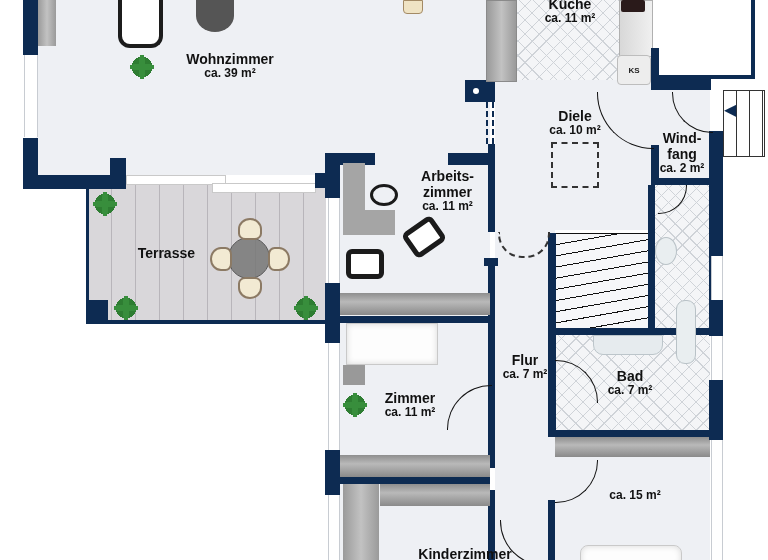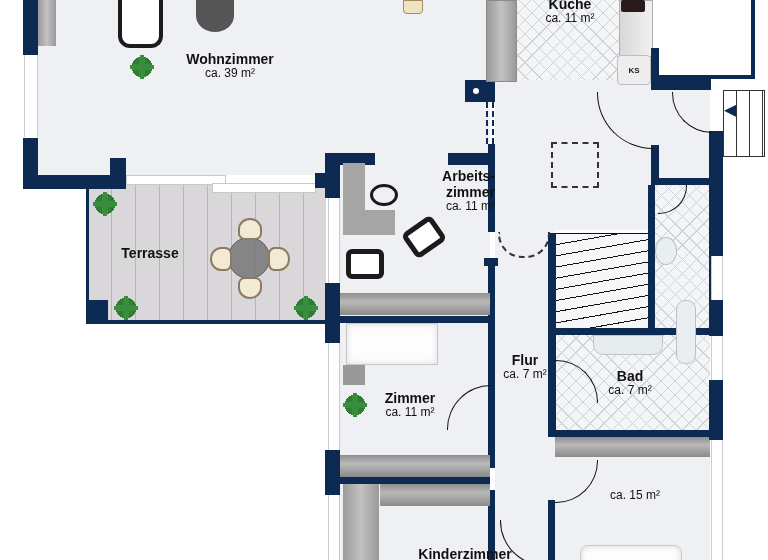--- a/index.html
+++ b/index.html
@@ -10,21 +10,21 @@
   .wall { background:#0d2b52; }
   .win { background:#ffffff; border-left:1px solid #c8ccd2; border-right:1px solid #c8ccd2; }
   .tile { background-color:#f4f5f7;
     background-image:
       repeating-linear-gradient(45deg, transparent 0 9px, #cfd3d8 9px 10px),
       repeating-linear-gradient(-45deg, transparent 0 9px, #cfd3d8 9px 10px); }
   .deck { background-color:#d9d7da;
     background-image: repeating-linear-gradient(90deg, transparent 0 23px, #b8b5ba 23px 24px); }
   .label { position:absolute; text-align:center; color:#111; line-height:1.15; }
   .name { font-weight:bold; font-size:14px; display:block; }
-  .area { font-weight:normal; font-size:12px; display:block; }
+  .area { font-weight:bold; font-size:12px; display:block; }
   .counter { background:linear-gradient(#8e8e8e,#b9b9b9 40%,#8a8a8a); }
   .counter-v { background:linear-gradient(90deg,#9a9a9a,#c2c2c2 50%,#9a9a9a); }
   .plant { position:absolute; width:24px; height:24px; border-radius:50%;
     background:radial-gradient(circle, #4caf50 0 25%, #2e7d32 26% 60%, transparent 61%); }
   .plant::before { content:""; position:absolute; inset:0;
     background:
       radial-gradient(ellipse 3px 10px at 50% 30%, #388e3c 90%, transparent),
       radial-gradient(ellipse 10px 3px at 30% 50%, #388e3c 90%, transparent),
       radial-gradient(ellipse 10px 3px at 70% 50%, #388e3c 90%, transparent),
       radial-gradient(ellipse 3px 10px at 50% 70%, #388e3c 90%, transparent); }
@@ -160,26 +160,35 @@
   <div class="door-arc" style="left:658px;top:185px;width:28px;height:28px;border-radius:0 0 28px 0;border-top:none;border-left:none;"></div>
 
   <div class="label" style="left:170px;top:51px;width:120px;">
     <span class="name">Wohnzimmer</span>
     <span class="area">ca. 39 m²</span>
   </div>
   <div class="label" style="left:520px;top:-4px;width:100px;">
     <span class="name">Küche</span>
     <span class="area">ca. 11 m²</span>
   </div>
-  <div class="label" style="left:400px;top:168px;width:95px;text-align:right;">
+  <div class="label" style="left:525px;top:108px;width:100px;">
+    <span class="name">Diele</span>
+    <span class="area">ca. 10 m²</span>
+  </div>
+  <div class="label" style="left:652px;top:130px;width:60px;">
+    <span class="name">Wind-</span>
+    <span class="name">fang</span>
+    <span class="area">ca. 2 m²</span>
+  </div>
+  <div class="label" style="left:400px;top:168px;width:95px;">
     <span class="name">Arbeits-</span>
     <span class="name">zimmer</span>
     <span class="area">ca. 11 m²</span>
   </div>
-  <div class="label" style="left:105px;top:245px;width:90px;">
+  <div class="label" style="left:105px;top:245px;width:90px;text-align:right;">
     <span class="name">Terrasse</span>
   </div>
   <div class="label" style="left:495px;top:352px;width:60px;">
     <span class="name">Flur</span>
     <span class="area">ca. 7 m²</span>
   </div>
   <div class="label" style="left:590px;top:368px;width:80px;">
     <span class="name">Bad</span>
     <span class="area">ca. 7 m²</span>
   </div>

